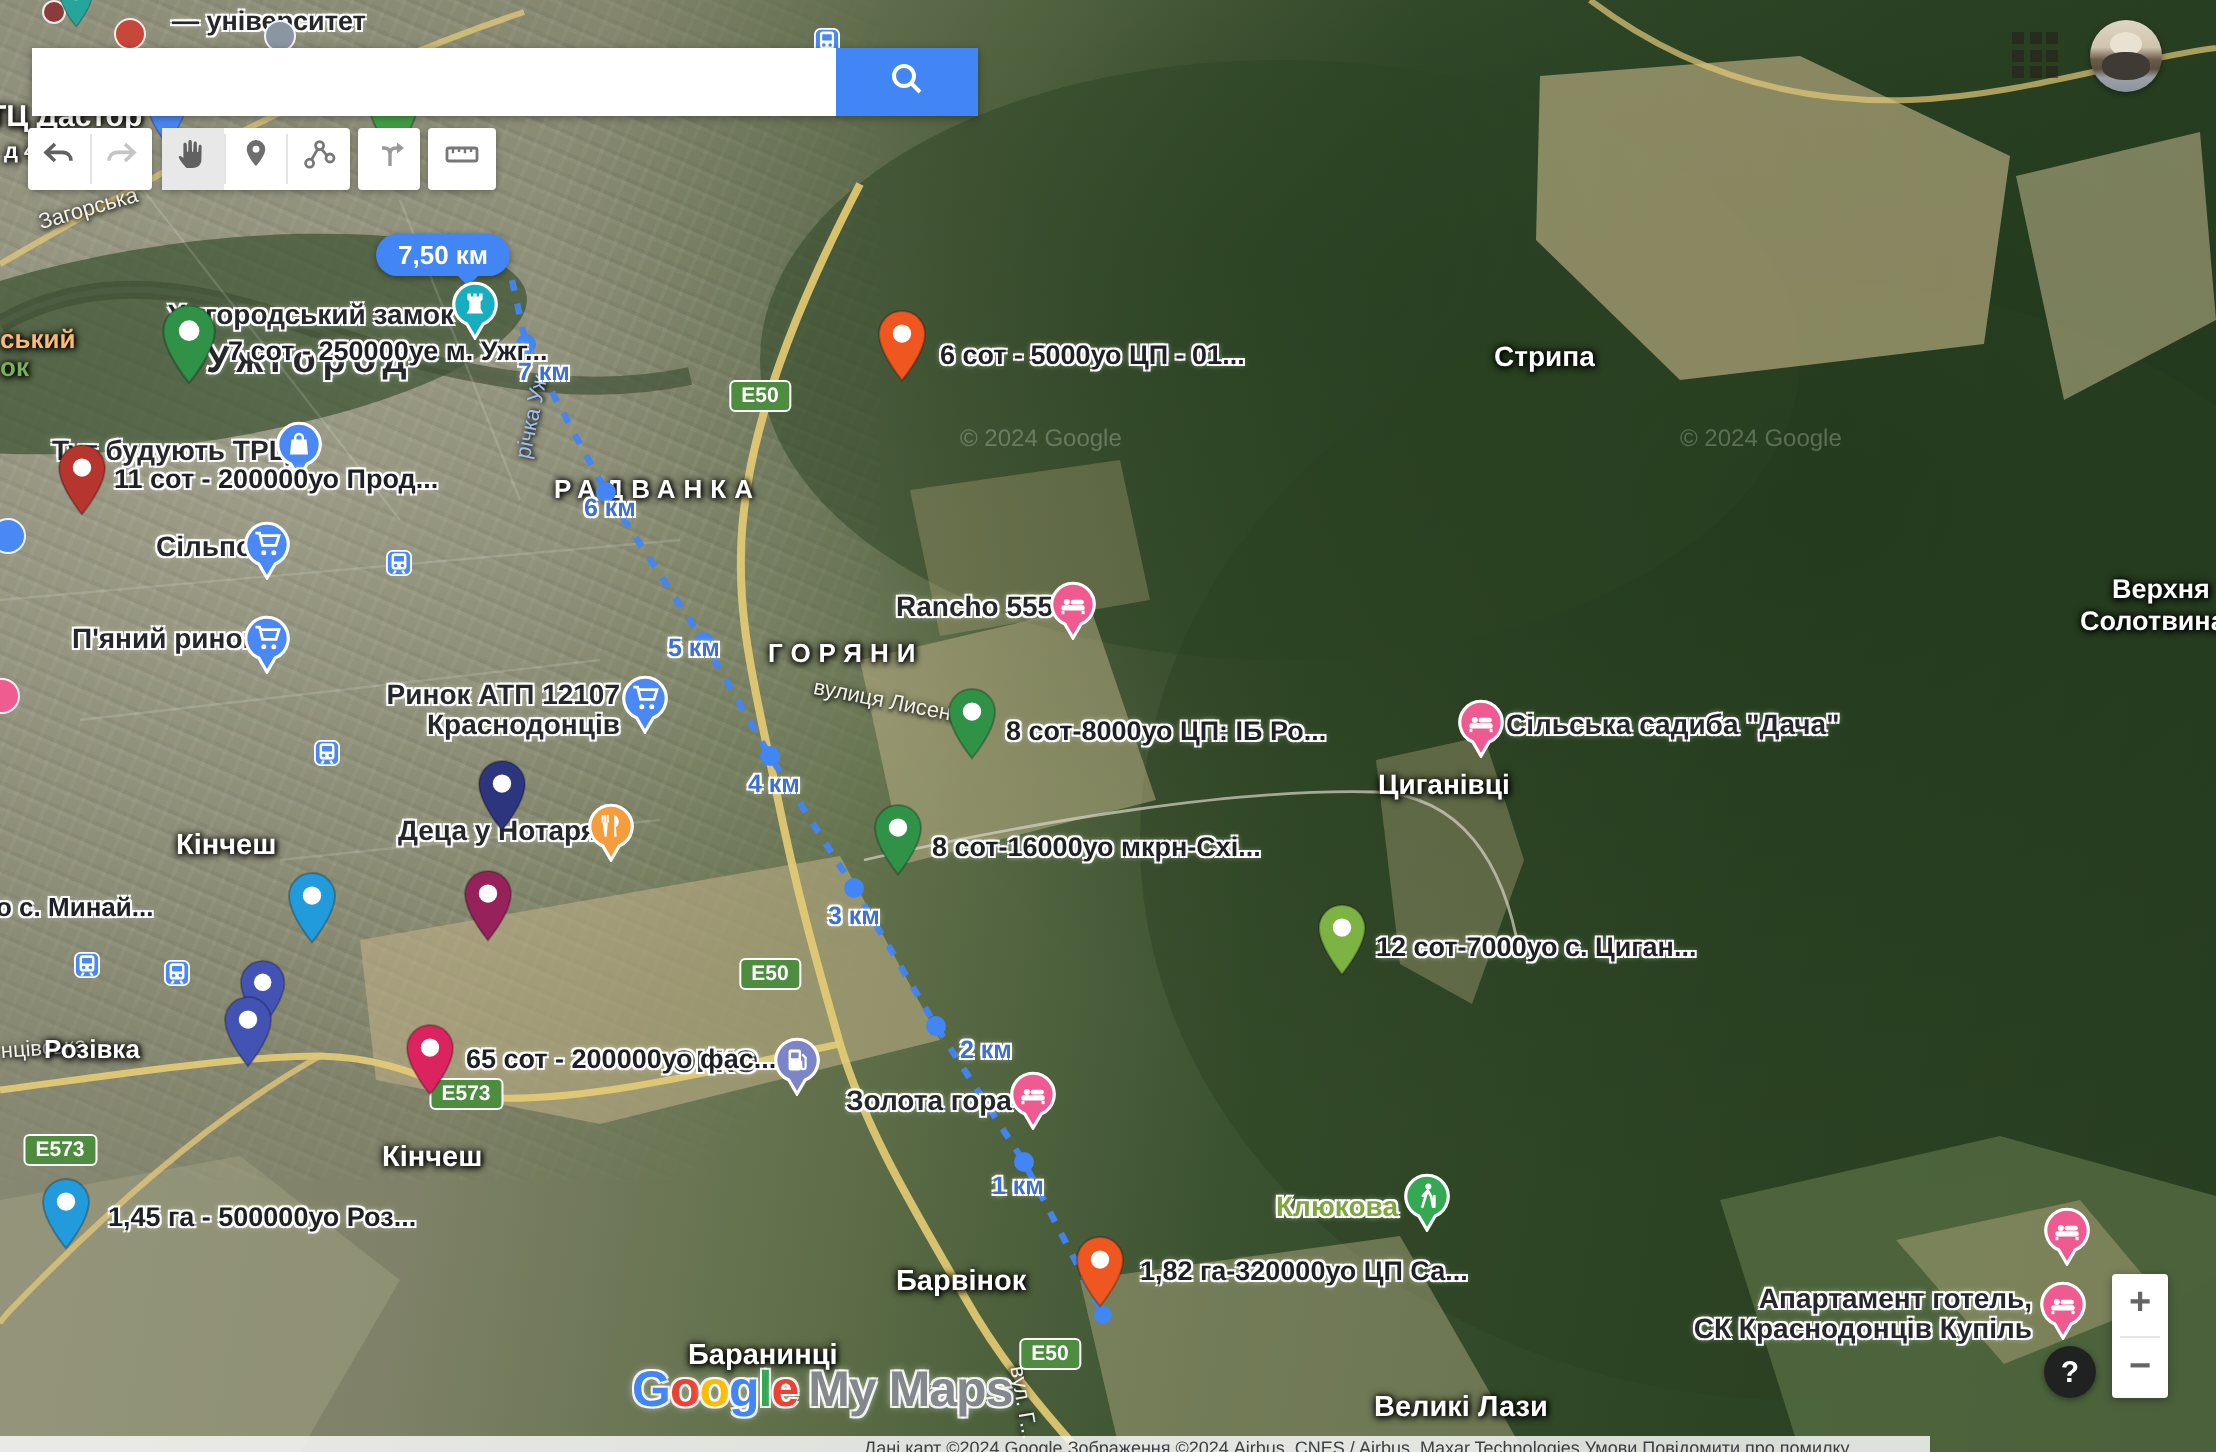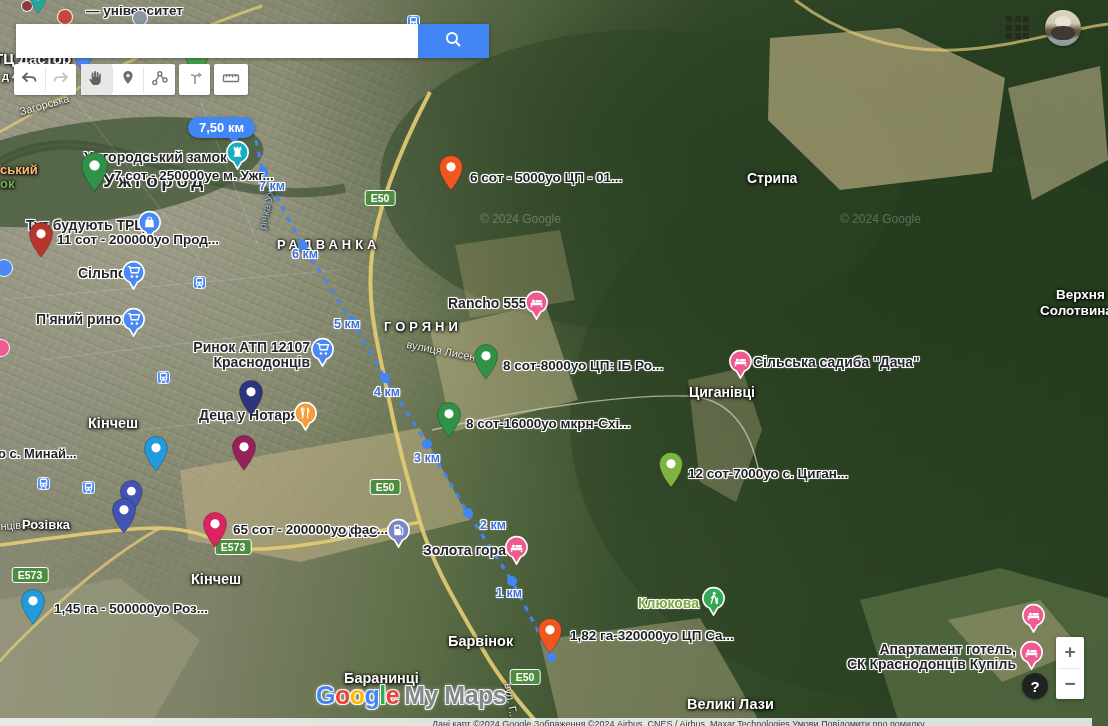--- a/index.html
+++ b/index.html
@@ -69,21 +69,21 @@
     cursor:pointer;font-weight:700;}
   #zoomdiv{height:1px;background:#e6e6e6;margin:0 4px;}
   #help-btn{position:absolute;left:1022px;top:673px;width:26px;height:26px;border-radius:50%;
     background:rgba(25,25,28,.88);color:#fff;font-weight:700;font-size:15px;display:flex;
     align-items:center;justify-content:center;z-index:50;cursor:pointer;box-shadow:0 1px 3px rgba(0,0,0,.4);}
   #logo{position:absolute;left:316px;top:681px;z-index:49;font-size:25px;font-weight:700;
     letter-spacing:-.5px;
     text-shadow:-1px -1px 0 rgba(255,255,255,.85),1px -1px 0 rgba(255,255,255,.85),
       -1px 1px 0 rgba(255,255,255,.85),1px 1px 0 rgba(255,255,255,.85),0 0 4px rgba(255,255,255,.8);}
   #logo .suffix{color:#83888d;font-weight:600;margin-left:5px;}
-  #attribution{position:absolute;left:0;bottom:0;width:1092px;height:8px;z-index:51;
+  #attribution{position:absolute;left:0;bottom:0;width:965px;height:8px;z-index:51;
     background:rgba(248,248,248,.85);overflow:hidden;font-size:9px;color:#3c4043;
     padding-left:432px;box-sizing:border-box;line-height:13px;text-decoration:underline;}
 </style>
 </head>
 <body>
 
 <div id="stage">
   <div id="base"></div>
   <div id="citytex"></div>
 

